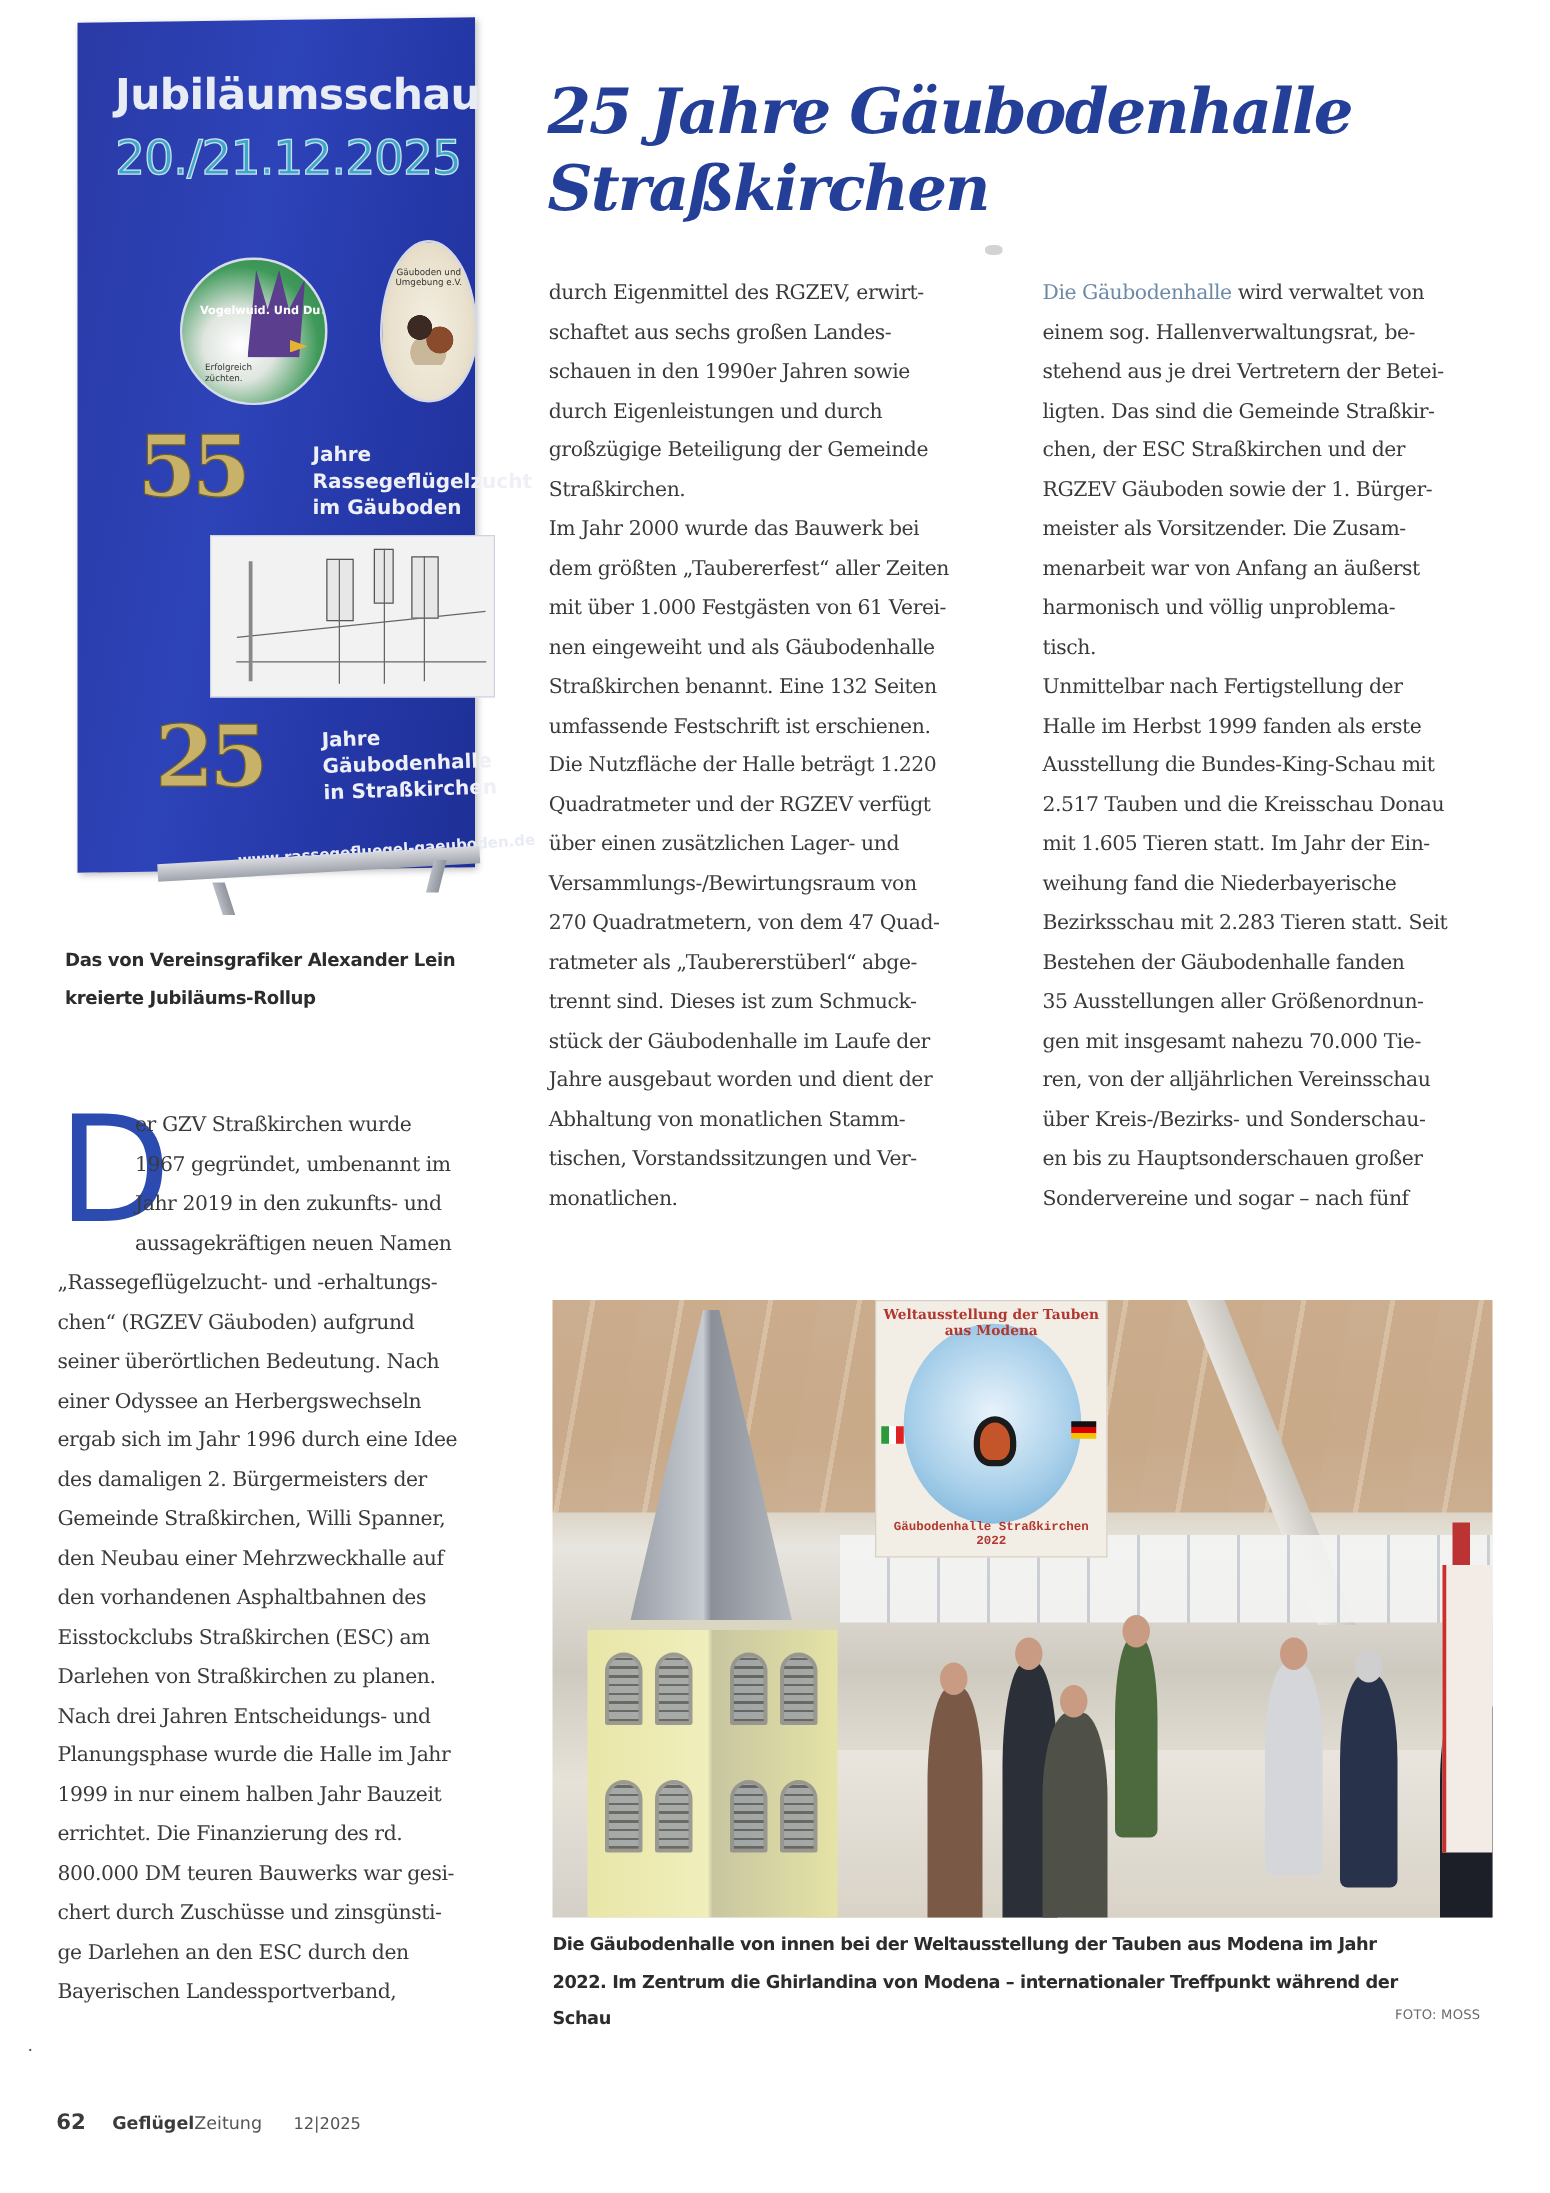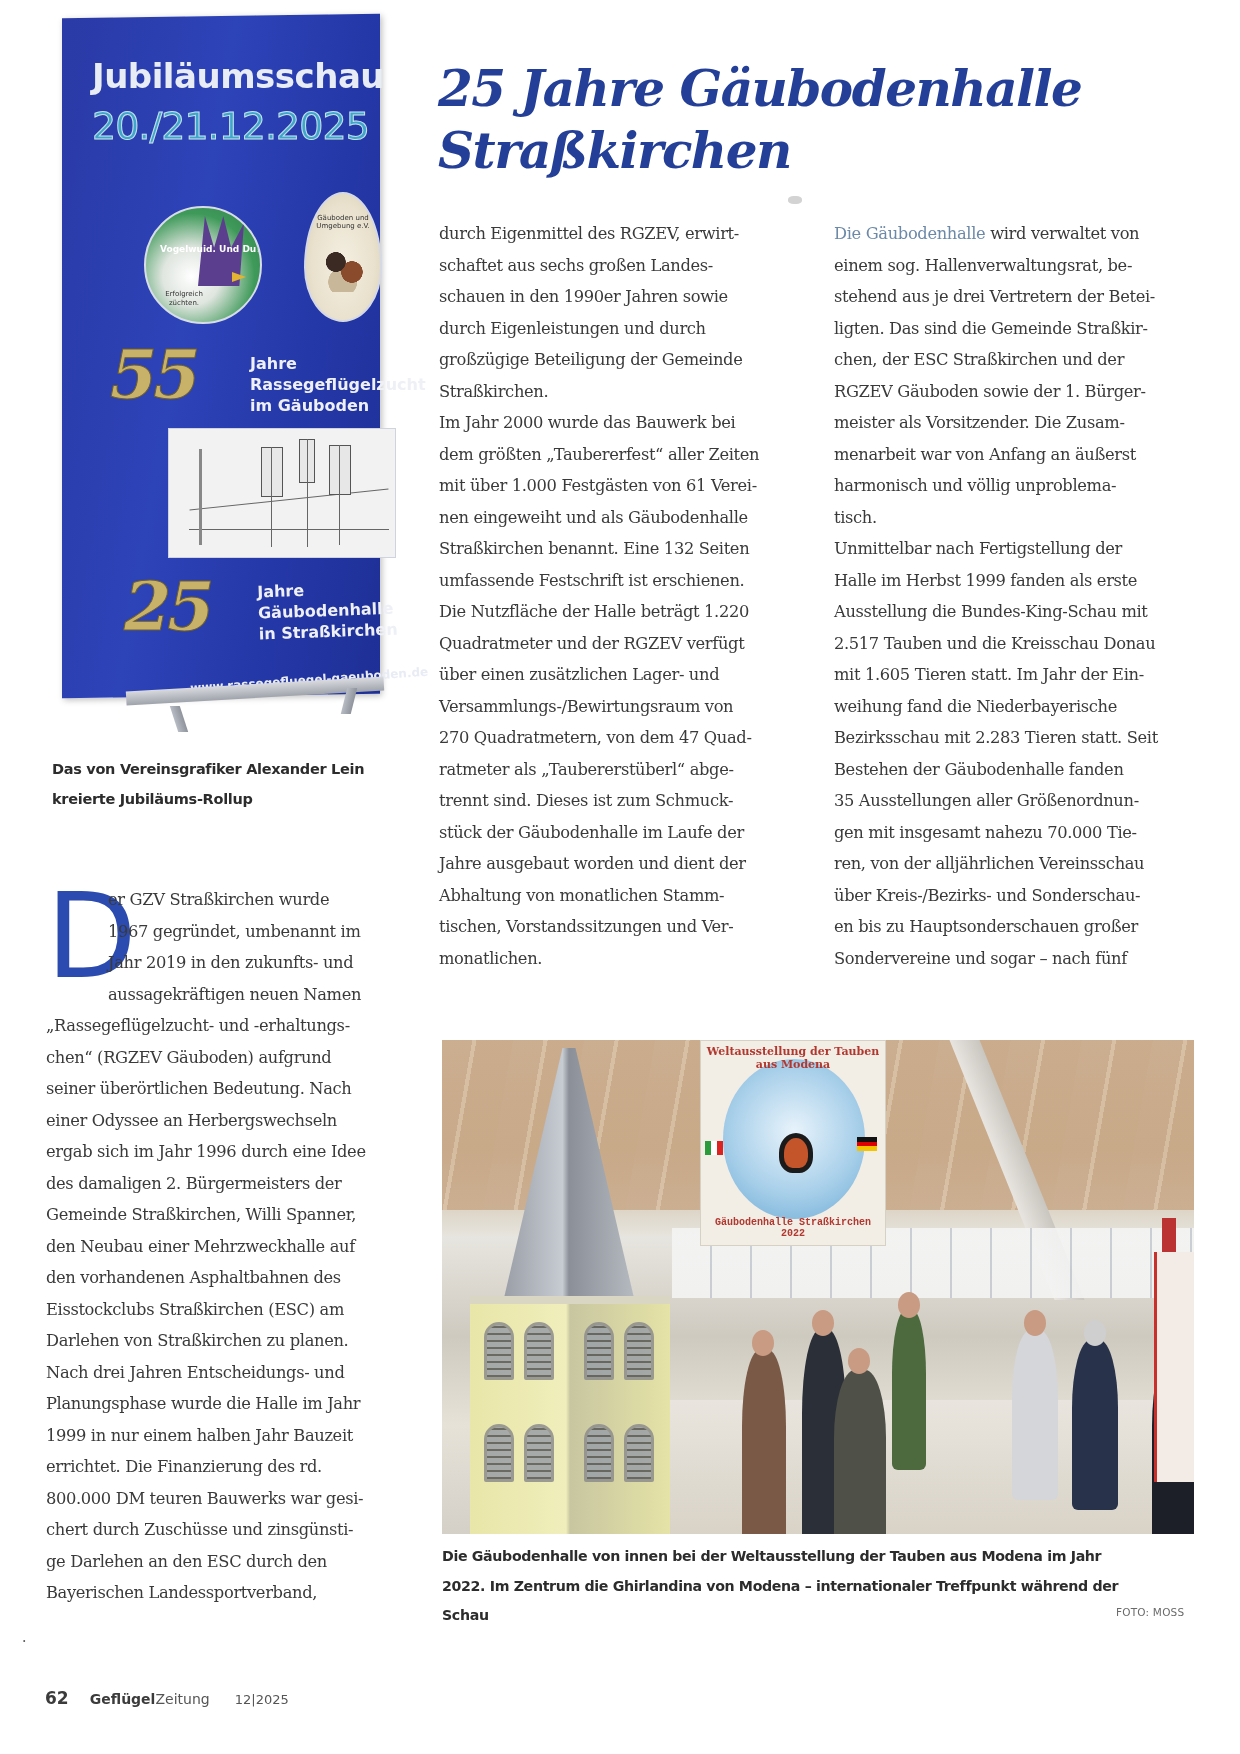--- a/index.html
+++ b/index.html
@@ -21,39 +21,39 @@
   }
   .rollup-date {
     position: absolute; left: 30px; top: 88px; width: 290px;
     font-family: "DejaVu Sans", sans-serif; font-weight: normal; font-size: 38px;
     color: #3fa6c9; letter-spacing: -1px; white-space: nowrap;
     -webkit-text-stroke: 1px #c9e3ee;
   }
   .badge-circle {
     position: absolute; left: 82px; top: 190px; width: 118px; height: 118px; border-radius: 50%;
     background: radial-gradient(circle at 40% 60%, #ffffff 0%, #dfe5df 30%, #3f9a5a 65%, #2f7d46 100%);
-    border: 2px solid #d7dde8; overflow: hidden; text-align: center;
+    border: 2px solid #d7dde8; overflow: hidden;
   }
   .badge-circle .crest {
     position: absolute; left: 52px; top: 8px; width: 46px; height: 70px;
     background: #5b3f8e; clip-path: polygon(0 100%, 15% 0, 35% 45%, 55% 0, 72% 45%, 100% 10%, 90% 100%);
   }
   .badge-circle .beak { position:absolute; left: 86px; top: 64px; width: 14px; height: 10px; background:#e2b431; clip-path: polygon(0 0,100% 50%,0 100%); }
   .badge-circle .t1 { position:absolute; left:14px; top:36px; font-family:"DejaVu Sans",sans-serif; font-size:9px; font-weight:bold; color:#fff; white-space:nowrap; }
   .badge-circle .t2 { position:absolute; left:18px; top:82px; font-family:"DejaVu Sans",sans-serif; font-size:7px; color:#333; line-height:9px; width:40px; }
   .badge-egg {
     position: absolute; left: 242px; top: 176px; width: 78px; height: 130px;
     border-radius: 50% 50% 50% 50% / 58% 58% 42% 42%;
     background: radial-gradient(ellipse at 50% 55%, #f4efe2 0%, #e9e1cd 60%, #d8ccb0 100%);
     border: 2px solid #d5d9e6; overflow: hidden;
   }
   .badge-egg .t1 { position:absolute; left:0; right:0; top:20px; text-align:center; font-size:7px; color:#333; font-family:"DejaVu Sans",sans-serif; }
   .badge-egg .birds { position:absolute; left:16px; top:48px; width:46px; height:50px; background: radial-gradient(circle at 30% 40%, #3b2a24 0 22%, transparent 23%), radial-gradient(circle at 65% 60%, #8a4a2c 0 25%, transparent 26%), radial-gradient(circle at 45% 80%, #c9b79a 0 30%, transparent 31%); }
   .big-num {
-    position: absolute; font-family: "DejaVu Serif", serif; font-weight: bold; font-style: italic;
+    position: absolute; font-family: "DejaVu Serif", serif; font-weight: bold; 
     color: #c8b26a; -webkit-text-stroke: 1px #6e5f2a; letter-spacing: -4px;
   }
   .num-55 { left: 48px; top: 318px; font-size: 68px; }
   .num-25 { left: 62px; top: 550px; font-size: 68px; }
   .side-text {
     position: absolute; font-family: "DejaVu Sans", sans-serif; font-weight: bold;
     color: #eef0f6; font-size: 16px; line-height: 21px; white-space: nowrap;
   }
   .side-55 { left: 188px; top: 337px; }
   .side-25 { left: 196px; top: 563px; transform: rotate(-2deg); }

